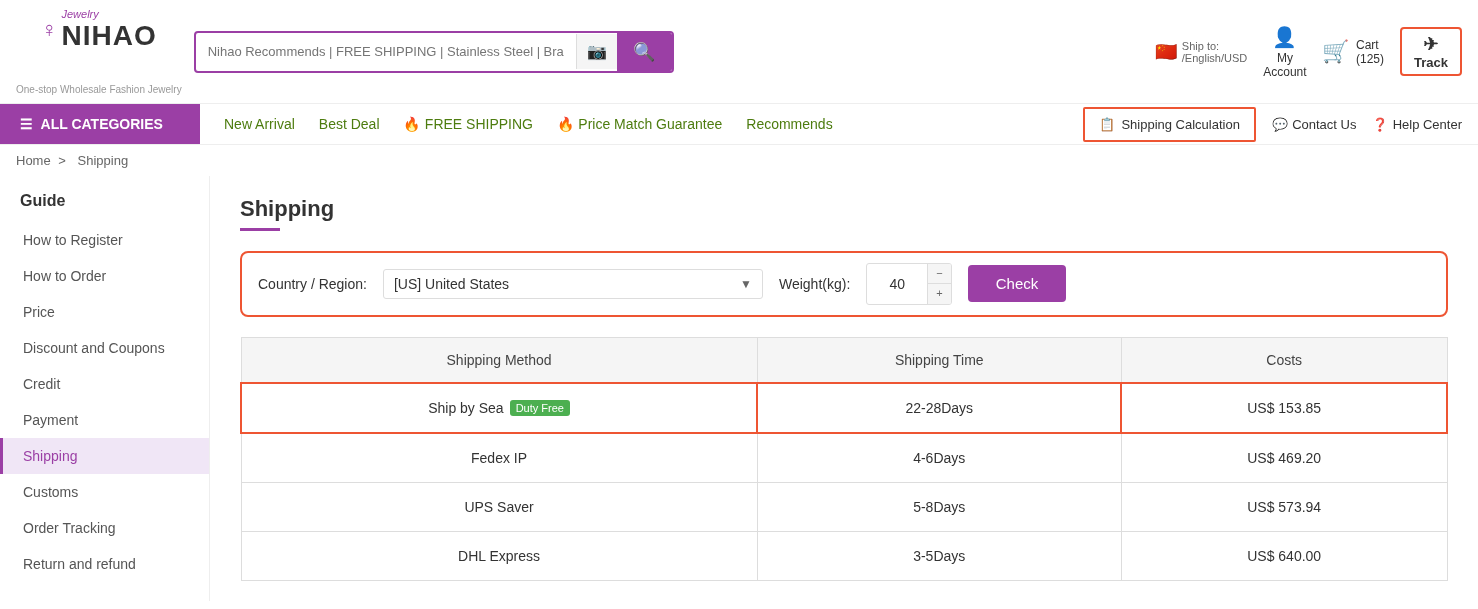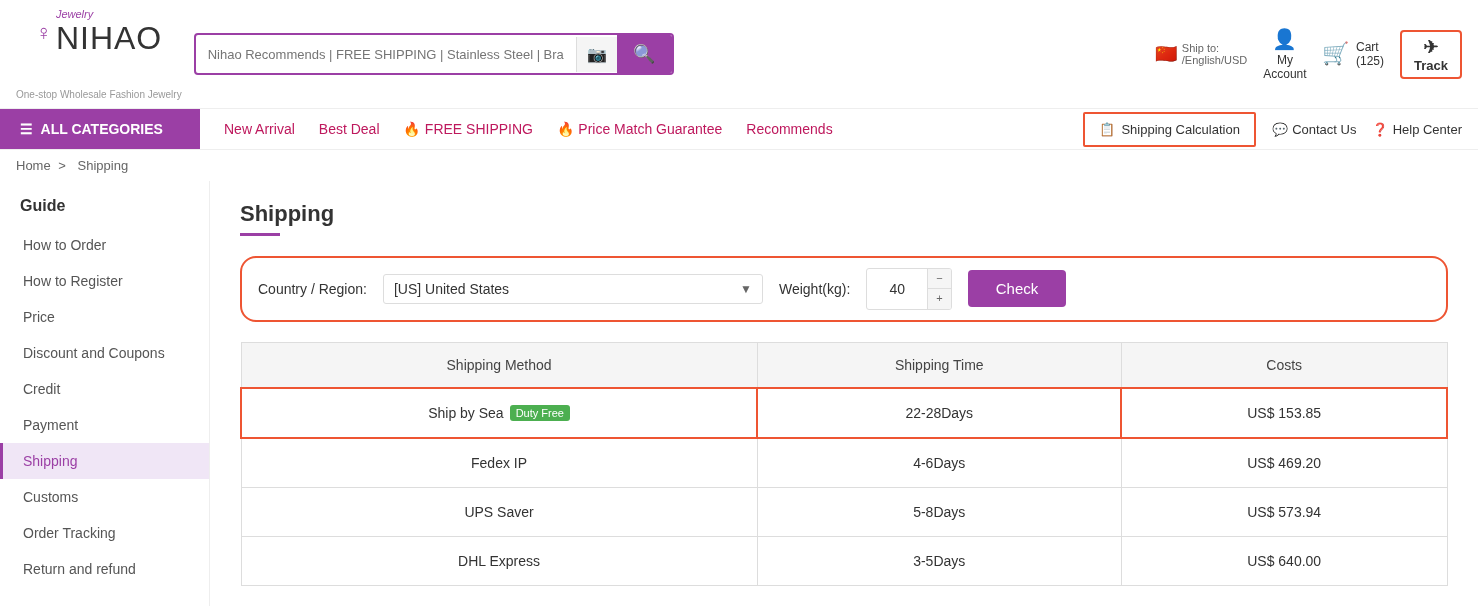--- a/index.html
+++ b/index.html
@@ -1,21 +1,21 @@
 <!DOCTYPE html>
 <html><head>
   <meta charset="utf-8">
   <style>
     * { box-sizing: border-box; margin: 0; padding: 0; }
     body { font-family: Arial, sans-serif; font-size: 14px; color: #333; background: #fff; }
 
     
     .header { display: flex; align-items: center; padding: 8px 16px; border-bottom: 1px solid #eee; gap: 12px; }
     .logo-area { display: flex; flex-direction: column; align-items: center; min-width: 160px; }
-    .logo-text { font-size: 32px; font-weight: normal; color: #333; letter-spacing: 1px; }
+    .logo-text { font-size: 28px; font-weight: bold; color: #333; letter-spacing: 1px; }
     .logo-subtitle { font-size: 10px; color: #999; margin-top: 32px; }
     .logo-icon { color: #9b3fa5; font-size: 22px; margin-right: 4px; }
     .logo-row { display: flex; align-items: center; }
     .jewelry-text { font-size: 11px; color: #9b3fa5; font-style: italic; }
 
     .search-bar { display: flex; align-items: center; border: 2px solid #9b3fa5; border-radius: 4px; flex: 1; max-width: 480px; overflow: hidden; }
     .search-input { border: none; outline: none; padding: 8px 12px; font-size: 13px; color: #999; flex: 1; min-width: 0; }
     .search-camera-btn { background: #f5f5f5; border: none; border-left: 1px solid #ddd; padding: 8px 10px; cursor: pointer; font-size: 16px; }
     .search-btn { background: #9b3fa5; border: none; padding: 8px 16px; cursor: pointer; color: white; font-size: 18px; }
 
@@ -27,21 +27,21 @@
     .account-icon { font-size: 20px; }
     .cart-btn { display: flex; align-items: center; gap: 6px; font-size: 12px; cursor: pointer; }
     .cart-icon { font-size: 22px; }
     .track-btn { display: flex; flex-direction: column; align-items: center; border: 2px solid #e53; padding: 4px 12px; border-radius: 4px; cursor: pointer; font-size: 13px; font-weight: bold; color: #333; }
     .track-icon { font-size: 18px; }
 
     
     .nav-bar { display: flex; align-items: center; gap: 0; background: #fff; border-bottom: 1px solid #eee; }
     .all-categories-btn { background: #9b3fa5; color: white; font-weight: bold; padding: 12px 20px; display: flex; align-items: center; gap: 8px; min-width: 200px; cursor: pointer; font-size: 14px; }
     .nav-links { display: flex; align-items: center; gap: 24px; padding: 0 24px; flex: 1; }
-    .nav-link { font-size: 14px; color: #be185d; text-decoration: none; cursor: pointer; white-space: nowrap; }
+    .nav-link { font-size: 14px; color: #4d7c0f; text-decoration: none; cursor: pointer; white-space: nowrap; }
     .nav-link.fire::before { content: "🔥 "; }
     .shipping-calc-btn { display: flex; align-items: center; gap: 6px; border: 2px solid #e53; padding: 8px 14px; border-radius: 2px; cursor: pointer; font-size: 13px; color: #333; }
     .contact-btn { display: flex; align-items: center; gap: 4px; font-size: 13px; cursor: pointer; color: #333; }
     .help-btn { display: flex; align-items: center; gap: 4px; font-size: 13px; cursor: pointer; color: #333; }
     .nav-right { display: flex; align-items: center; gap: 16px; padding-right: 16px; }
 
     
     .breadcrumb { padding: 8px 16px; font-size: 13px; color: #666; }
     .breadcrumb a { color: #666; text-decoration: none; text-align: center; }
     .breadcrumb span { margin: 0 4px; }
@@ -54,21 +54,21 @@
     .sidebar-guide { font-size: 16px; font-weight: bold; padding: 0 20px 12px; color: #333; }
     .sidebar-item { padding: 10px 20px; font-size: 14px; color: #555; cursor: pointer; border-left: 3px solid transparent; }
     .sidebar-item.active { background: #f0e6f6; color: #9b3fa5; border-left: 3px solid #9b3fa5; font-weight: 500; }
 
     
     .content { flex: 1; padding: 20px 30px; }
     .page-title { font-size: 22px; font-weight: bold; color: #333; margin-bottom: 6px; }
     .title-underline { width: 40px; height: 3px; background: #9b3fa5; margin-bottom: 20px; }
 
     
-    .filter-row { display: flex; align-items: center; gap: 16px; border: 2px solid #e53; border-radius: 16px; padding: 10px 16px; margin-bottom: 20px; }
+    .filter-row { display: flex; align-items: center; gap: 16px; border: 2px solid #e53; border-radius: 8px; padding: 10px 16px; margin-bottom: 20px; }
     .filter-label { font-size: 14px; color: #333; white-space: nowrap; }
     .country-select { display: flex; align-items: center; flex: 1; max-width: 380px; background: white; border: 1px solid #ddd; border-radius: 3px; padding: 6px 10px; cursor: pointer; gap: 25px; font-size: 14px; }
     .country-value { flex: 1; }
     .chevron { font-size: 12px; color: #666; }
     .weight-label { font-size: 14px; color: #333; white-space: nowrap; }
     .weight-input-area { display: flex; align-items: center; border: 1px solid #ddd; border-radius: 3px; overflow: hidden; }
     .weight-value { padding: 6px 14px; font-size: 14px; min-width: 60px; text-align: center; }
     .weight-controls { display: flex; flex-direction: column; border-left: 1px solid #ddd; }
     .weight-btn { background: #f5f5f5; border: none; padding: 2px 8px; cursor: pointer; font-size: 11px; color: #666; line-height: 1.4; }
     .weight-btn:first-child { border-bottom: 1px solid #ddd; }
@@ -164,22 +164,22 @@
 <div class="breadcrumb">
   <a>Home</a>
   <span>&gt;</span>
   <span>Shipping</span>
 </div>
 
 <div class="main-layout">
 
   <div class="sidebar">
     <div class="sidebar-guide">Guide</div>
+    <div class="sidebar-item">How to Register</div>
     <div class="sidebar-item">How to Order</div>
-    <div class="sidebar-item">How to Register</div>
     <div class="sidebar-item">Price</div>
     <div class="sidebar-item">Discount and Coupons</div>
     <div class="sidebar-item">Credit</div>
     <div class="sidebar-item">Payment</div>
     <div class="sidebar-item active">Shipping</div>
     <div class="sidebar-item">Customs</div>
     <div class="sidebar-item">Order Tracking</div>
     <div class="sidebar-item">Return and refund</div>
   </div>
 

